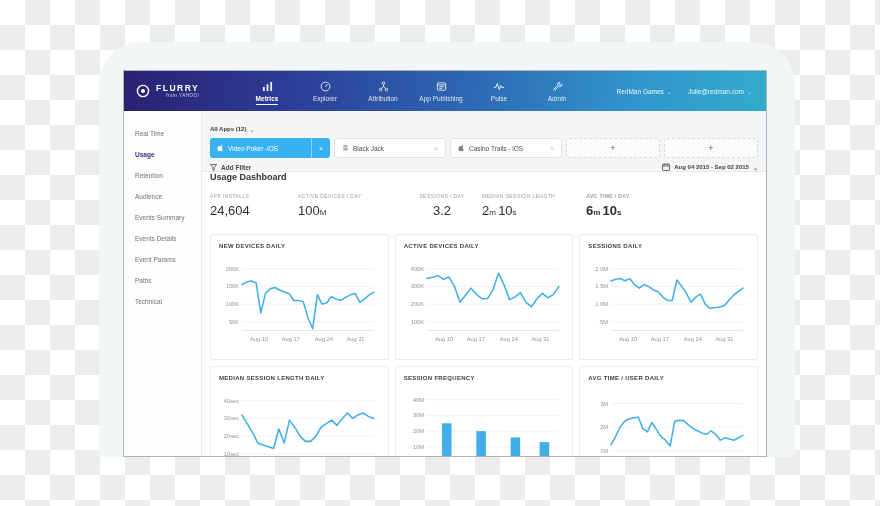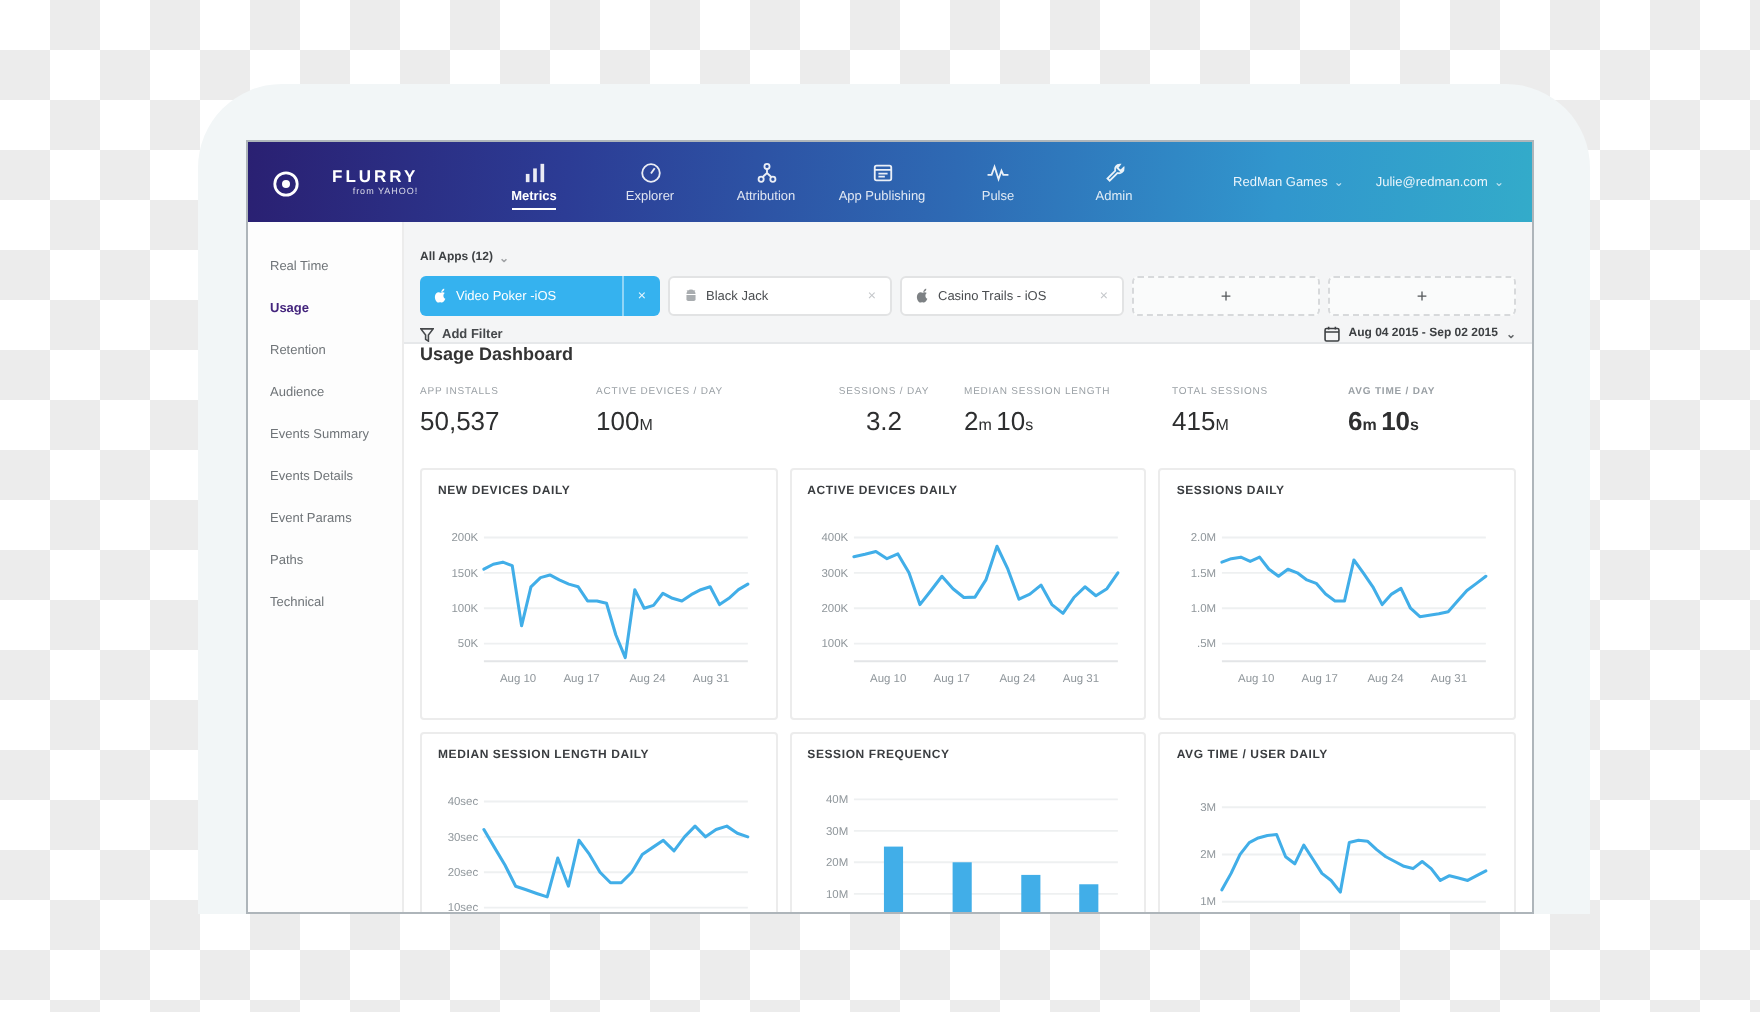--- a/index.html
+++ b/index.html
@@ -15,21 +15,21 @@
   .frame { position:absolute; left:99px; top:42px; width:696px; height:415px;
     background:#f2f6f7; border-radius:42px 42px 0 0; }
   .screen { position:absolute; left:24px; top:28px; width:644px; height:387px;
     background:#ffffff; border:1px solid #aeb5ba; overflow:hidden;
     display:flex; flex-direction:column; }
 
   
   .nav { height:40px; flex:0 0 40px; display:flex; align-items:center;
     background:linear-gradient(95deg,#2a2072 0%,#2c3c95 25%,#2e6ab4 55%,#3196cd 80%,#33abca 100%);
     color:#fff; }
-  .brand { display:flex; align-items:flex-end; gap:16px; margin-left:12px; width:86px; flex:0 0 auto; }
+  .brand { display:flex; align-items:flex-start; gap:6px; margin-left:12px; width:86px; flex:0 0 auto; }
   .brand-mark svg { display:block; }
   .brand-txt { line-height:1; }
   .brand-name { font-size:8.5px; font-weight:bold; letter-spacing:1.5px; }
   .brand-sub { font-size:4.5px; opacity:.8; text-align:right; margin-top:2px; letter-spacing:.5px; }
   .tabs { display:flex; flex:0 0 auto; margin-left:16px; }
   .tab { width:58px; display:flex; flex-direction:column; align-items:center; gap:3px;
     cursor:pointer; padding-top:3px; }
   .tab .t-icon { height:11px; display:flex; align-items:flex-end; opacity:.9; }
   .tab .t-label { font-size:6.5px; opacity:.85; padding-bottom:2px; }
   .tab.active .t-label { opacity:1; font-weight:bold; border-bottom:1px solid #fff; }
@@ -235,37 +235,33 @@
               <span class="chev">⌄</span>
             </span>
           </div>
         </div>
 
         <div class="dash">
           <div class="dash-title">Usage Dashboard</div>
           <div class="kpis">
               <div class="kpi" style="width: 88px;">
                 <div class="kpi-label">APP INSTALLS</div>
-                <div class="kpi-val"><span class="">50,537</span></div>
+                <div class="kpi-val"><span class="">24,604</span></div>
               </div>
               <div class="kpi" style="width: 104px;">
                 <div class="kpi-label">ACTIVE DEVICES / DAY</div>
                 <div class="kpi-val"><span class="">100</span><span class="sm">M</span></div>
               </div>
               <div class="kpi" style="width: 80px; text-align: center;">
                 <div class="kpi-label">SESSIONS / DAY</div>
                 <div class="kpi-val"><span class="">3.2</span></div>
               </div>
               <div class="kpi" style="width: 104px;">
                 <div class="kpi-label">MEDIAN SESSION LENGTH</div>
                 <div class="kpi-val"><span class="">2</span><span class="sm">m </span><span class="">10</span><span class="sm">s</span></div>
-              </div>
-              <div class="kpi" style="width: 88px;">
-                <div class="kpi-label">TOTAL SESSIONS</div>
-                <div class="kpi-val"><span class="">415</span><span class="sm">M</span></div>
               </div>
               <div class="kpi" style="width: 90px; font-weight: bold;">
                 <div class="kpi-label">AVG TIME / DAY</div>
                 <div class="kpi-val"><span class="">6</span><span class="sm">m </span><span class="">10</span><span class="sm">s</span></div>
               </div>
             </div>
           <div class="grid">
               <div class="card">
                 <div class="card-title">NEW DEVICES DAILY</div>
                 <svg viewBox="0 0 168 96">

